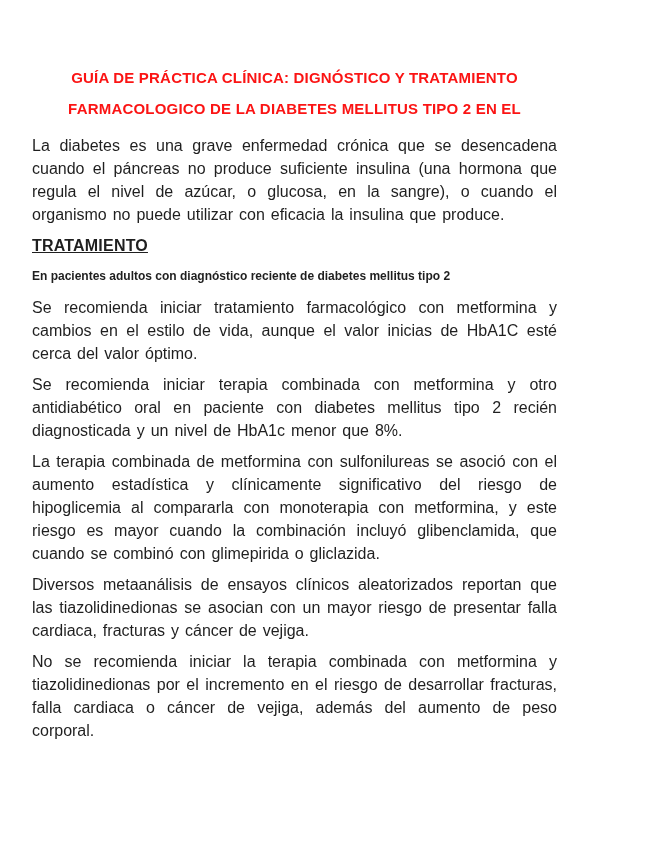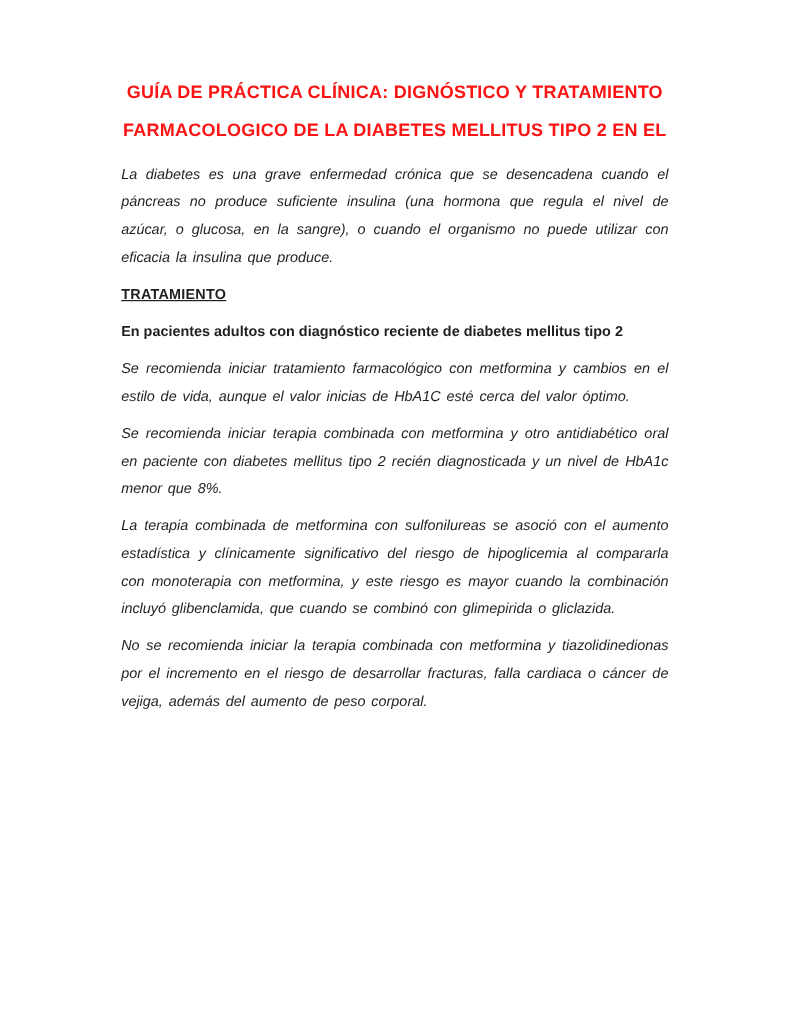--- a/index.html
+++ b/index.html
@@ -6,47 +6,46 @@
     margin: 0;
     padding: 0;
     background: #ffffff;
   }
   .page {
     position: relative;
     width: 632px;
     height: 848px;
     background: #ffffff;
     box-sizing: border-box;
-    padding: 62px 75px 0 101px;
+    padding: 62px 75px 0 32px;
     overflow: hidden;
     font-family: "Liberation Sans", "DejaVu Sans", sans-serif;
     color: #1f1f1f;
   }
   .doc-title {
     color: #fb1414;
     font-size: 15px;
     font-weight: bold;
     text-align: center;
     line-height: 31px;
     margin: 0 0 10px 0;
     letter-spacing: 0.2px;
   }
   .title-line {
     display: block;
   }
   .body-text {
-    font-size: 12px;
+    font-size: 16px;
     line-height: 23px;
     text-align: justify;
     margin: 0 0 8px 0;
     word-spacing: 1.5px;
-    font-style: italic;
   }
   .section-heading {
-    font-size: 12px;
+    font-size: 16px;
     font-weight: bold;
     text-decoration: underline;
     line-height: 23px;
     margin: 0 0 8px 0;
     letter-spacing: 0.2px;
   }
   .subheading {
     font-size: 12px;
     font-weight: bold;
     line-height: 23px;
@@ -72,16 +71,17 @@
 
 
   <p class="body-text">Se recomienda iniciar tratamiento farmacológico con metformina y cambios en el estilo de vida, aunque el valor inicias de HbA1C esté cerca del valor óptimo.</p>
 
 
 
   <p class="body-text">Se recomienda iniciar terapia combinada con metformina y otro antidiabético oral en paciente con diabetes mellitus tipo 2 recién diagnosticada y un nivel de HbA1c menor que 8%.</p>
 
   <p class="body-text">La terapia combinada de metformina con sulfonilureas se asoció con el aumento estadística y clínicamente significativo del riesgo de hipoglicemia al compararla con monoterapia con metformina, y este riesgo es mayor cuando la combinación incluyó glibenclamida, que cuando se combinó con glimepirida o gliclazida.</p>
 
+  <p class="body-text">Diversos metaanálisis de ensayos clínicos aleatorizados reportan que las tiazolidinedionas se asocian con un mayor riesgo de presentar falla cardiaca, fracturas y cáncer de vejiga.</p>
 
   <p class="body-text">No se recomienda iniciar la terapia combinada con metformina y tiazolidinedionas por el incremento en el riesgo de desarrollar fracturas, falla cardiaca o cáncer de vejiga, además del aumento de peso corporal.</p>
 
 </div>
 
 </body></html>

